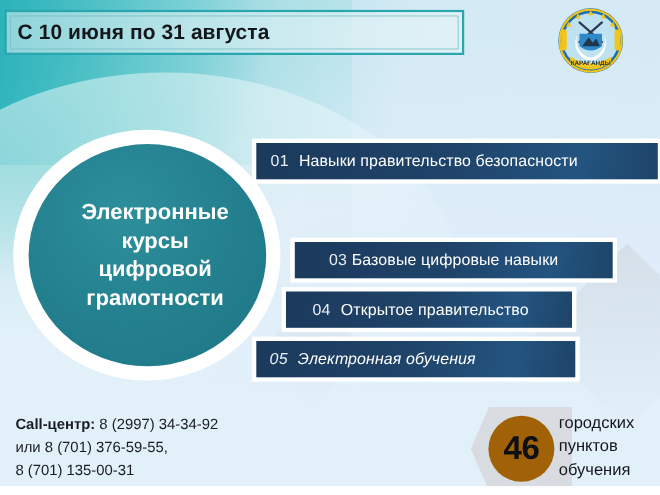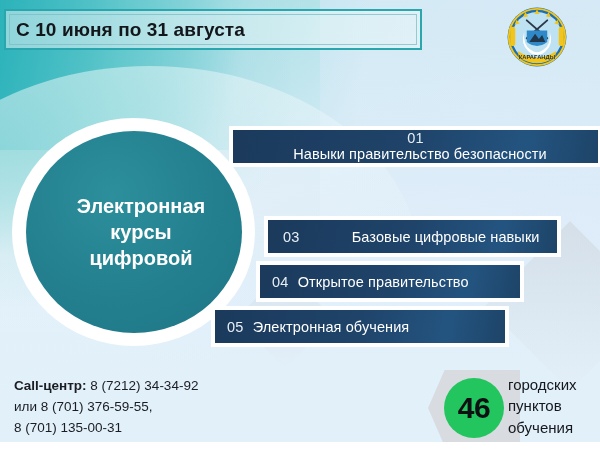--- a/index.html
+++ b/index.html
@@ -241,21 +241,21 @@
     background: #d8dce1;
     clip-path: polygon(18% 0%, 100% 0%, 100% 100%, 18% 100%, 0% 50%);
   }
   .hex-circle {
     position: absolute;
     left: 444px;
     top: 378px;
     width: 60px;
     height: 60px;
     border-radius: 50%;
-    background: #22c55e;
+    background: #a16207;
     display: flex;
     align-items: center;
     justify-content: center;
   }
   .hex-num {
     font-size: 30px;
     font-weight: bold;
     color: #0d0f12;
     letter-spacing: -0.5px;
   }
@@ -317,62 +317,63 @@
       <path d="M30 42 Q24 60 36 72 Q42 78 50 78 Q58 78 64 72 Q76 60 70 42 Q72 62 60 70 Q54 74 50 74 Q46 74 40 70 Q28 62 30 42 Z" fill="#ffffff"></path>
 
       <path d="M20 72 Q50 92 80 72 L78 82 Q50 100 22 82 Z" fill="#f3c51a"></path>
       <text x="50" y="84" font-family="'Liberation Sans', sans-serif" font-size="9" font-weight="bold" fill="#20364a" text-anchor="middle">КАРАҒАНДЫ</text>
     </svg>
   </div>
 
   <div class="circle-ring"></div>
   <div class="circle-fill">
     <div class="circle-text">
-      <div>Электронная</div>
+      <div>Электронные</div>
       <div>курсы</div>
       <div>цифровой</div>
+      <div>грамотности</div>
     </div>
   </div>
 
   <div class="bars">
 
     <div class="bar-wrap" style="left:229px; top:126px; width:365px;">
-      <div class="bar" style="padding-left:0;flex-direction:column;">
+      <div class="bar" style="padding-left:13px;">
         <span class="bar-num">01</span>
         <span class="bar-label" style="margin-left:9px;">Навыки правительство безопасности</span>
       </div>
     </div>
 
 
     <div class="bar-wrap" style="left:264px; top:216px; width:289px;">
-      <div class="bar" style="padding-left:15px;gap:28px;">
+      <div class="bar" style="padding-left:31px;">
         <span class="bar-num">03</span>
-        <span class="bar-label" style="margin-left:24px;">Базовые цифровые навыки</span>
+        <span class="bar-label" style="margin-left:4px;">Базовые цифровые навыки</span>
       </div>
     </div>
 
     <div class="bar-wrap" style="left:256px; top:261px; width:260px;">
-      <div class="bar" style="padding-left:12px;">
+      <div class="bar" style="padding-left:24px;">
         <span class="bar-num">04</span>
         <span class="bar-label" style="margin-left:9px;">Открытое правительство</span>
       </div>
     </div>
 
-    <div class="bar-wrap" style="left:211px; top:306px; width:290px;">
+    <div class="bar-wrap" style="left:229px; top:306px; width:290px;font-style:italic;">
       <div class="bar" style="padding-left:12px;">
         <span class="bar-num">05</span>
         <span class="bar-label" style="margin-left:9px;">Электронная обучения</span>
       </div>
     </div>
 
   </div>
 
   <div class="contacts">
     <div>
-      <span class="lead">Call-центр:</span><span> 8 (7212) 34-34-92</span>
+      <span class="lead">Call-центр:</span><span> 8 (2997) 34-34-92</span>
     </div>
     <div>или 8 (701) 376-59-55,</div>
     <div>8 (701) 135-00-31</div>
   </div>
 
   <div class="hex"></div>
   <div class="hex-circle">
     <span class="hex-num">46</span>
   </div>
   <div class="hex-caption">

